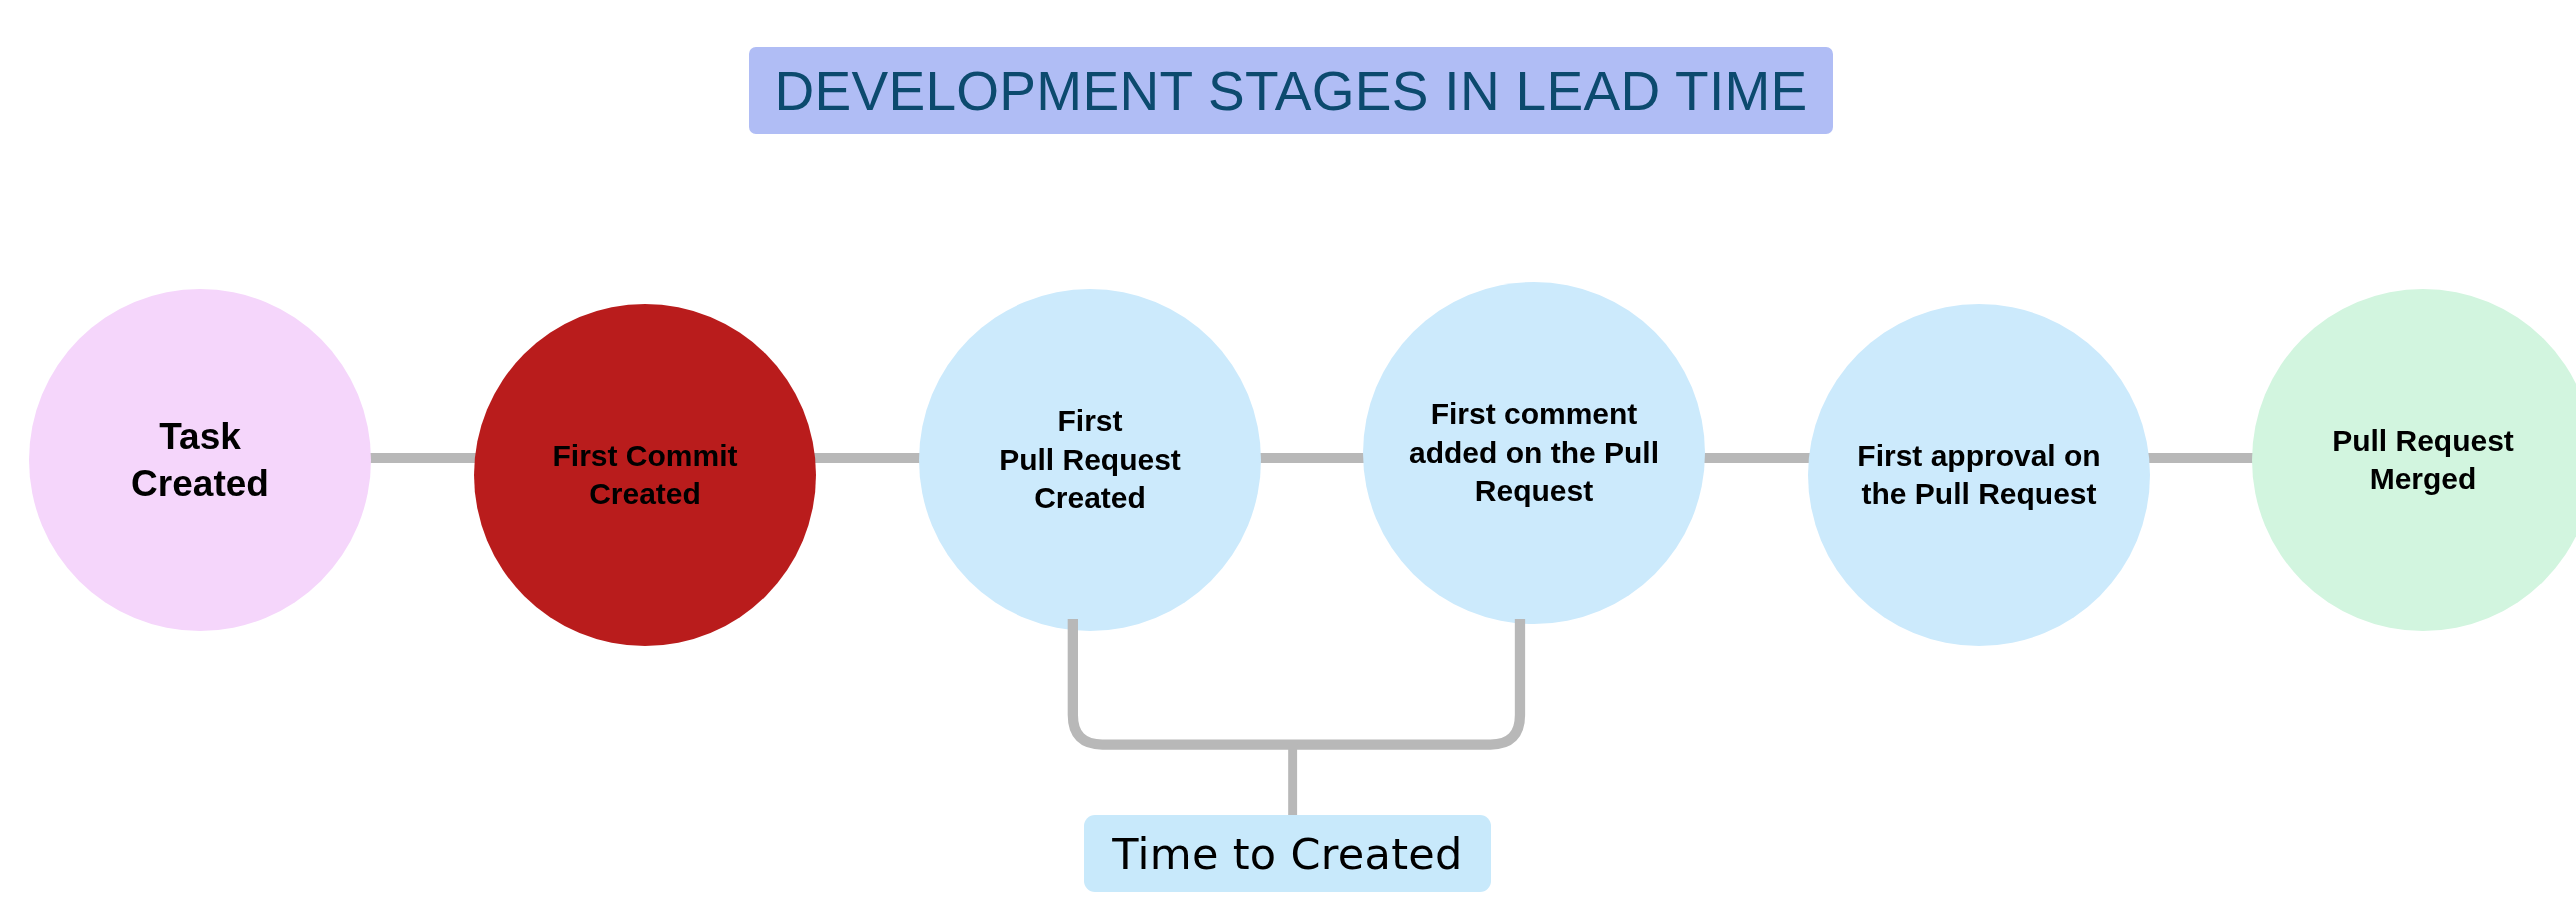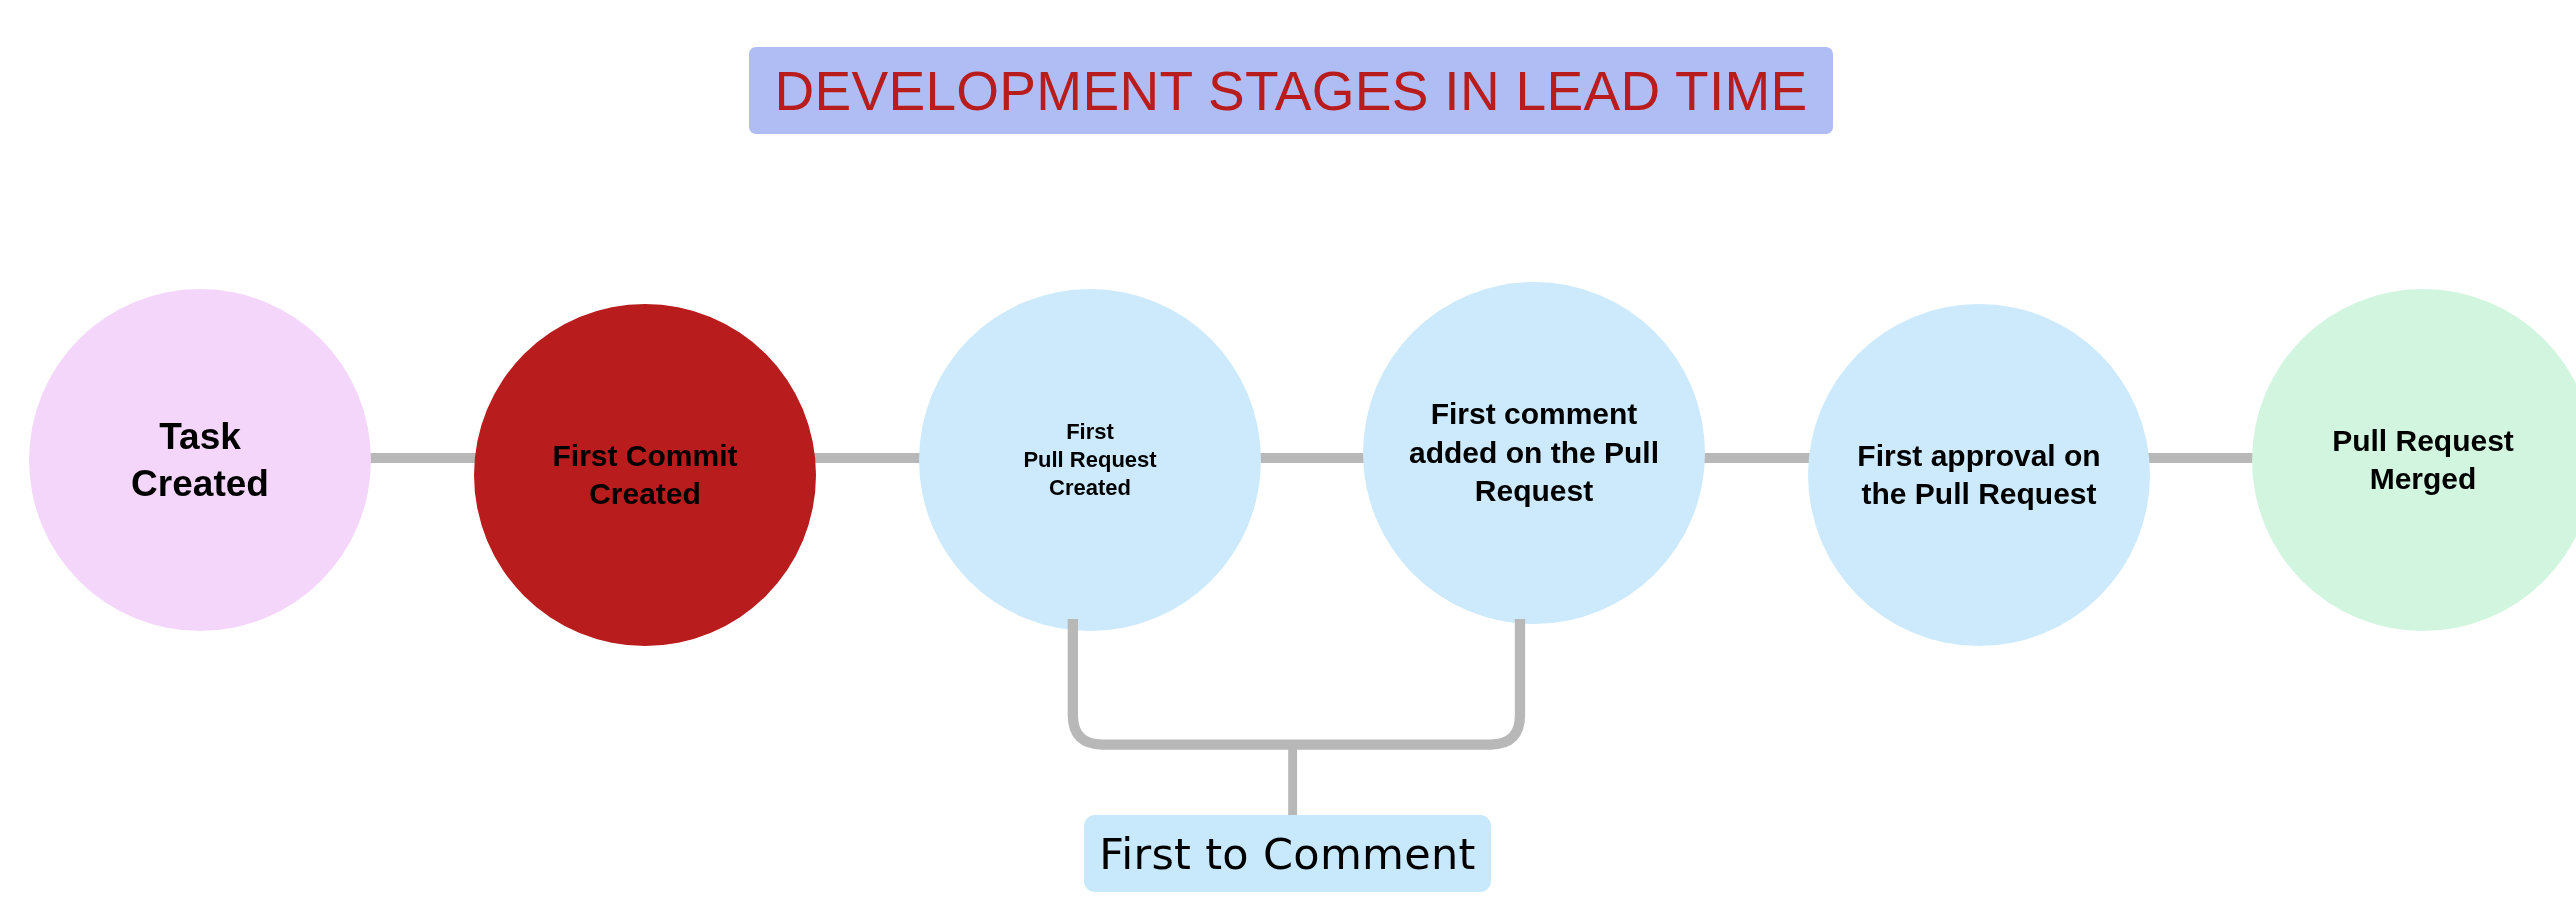--- a/index.html
+++ b/index.html
@@ -27,21 +27,21 @@
     border-radius: 6.9px;
     display: flex;
     align-items: center;
     justify-content: center;
     box-sizing: border-box;
   }
   #title-text {
     font-family: "Liberation Sans", sans-serif;
     font-size: 55px;
     font-weight: 400;
-    color: #b91c1c;
+    color: #0c4a6e;
     letter-spacing: 0.3px;
     white-space: nowrap;
     text-align: right;
   }
 
   
   .node {
     position: absolute;
     border-radius: 50%;
     display: flex;
@@ -117,21 +117,21 @@
 
   <div class="node" id="node-0" style="left: 29px; top: 289px; width: 342px; height: 342px; background: rgb(245, 214, 251);">
     <span class="node-label" style="font-size: 37px;">Task
 Created</span>
   </div>
   <div class="node" id="node-1" style="left: 474px; top: 304px; width: 342px; height: 342px; background: #b91c1c;">
     <span class="node-label" style="font-size: 30px;">First Commit
 Created</span>
   </div>
   <div class="node" id="node-2" style="left: 919px; top: 289px; width: 342px; height: 342px; background: rgb(204, 234, 252);">
-    <span class="node-label" style="font-size: 22px;">First
+    <span class="node-label" style="font-size: 30px;">First
 Pull Request
 Created</span>
   </div>
   <div class="node" id="node-4" style="left: 1808px; top: 304px; width: 342px; height: 342px; background: rgb(204, 234, 252);">
     <span class="node-label" style="font-size: 30px;">First approval on
 the Pull Request</span>
   </div>
   <div class="node" id="node-3" style="left: 1363px; top: 282px; width: 342px; height: 342px; background: rgb(204, 234, 252);">
     <span class="node-label" style="font-size: 30px;">First comment
 added on the Pull
@@ -141,17 +141,17 @@
     <span class="node-label" style="font-size: 30px;">Pull Request
 Merged</span>
   </div>
 
   <svg id="bracket" viewBox="0 0 760 330">
     <path d="M 42 20 L 42 160 Q 42 203 85 203 L 650 203 Q 693 203 693 160 L 693 20" fill="none" stroke="#b8b8b8" stroke-width="15" stroke-linecap="butt"></path>
     <path d="M 362 203 L 362 310" fill="none" stroke="#b8b8b8" stroke-width="13" stroke-linecap="butt"></path>
   </svg>
 
   <div id="ttc-box" style="background: rgb(200, 233, 251);">
-    <span id="ttc-text">First to Comment</span>
+    <span id="ttc-text">Time to Created</span>
   </div>
 
 </div>
 
 
 </body></html>

